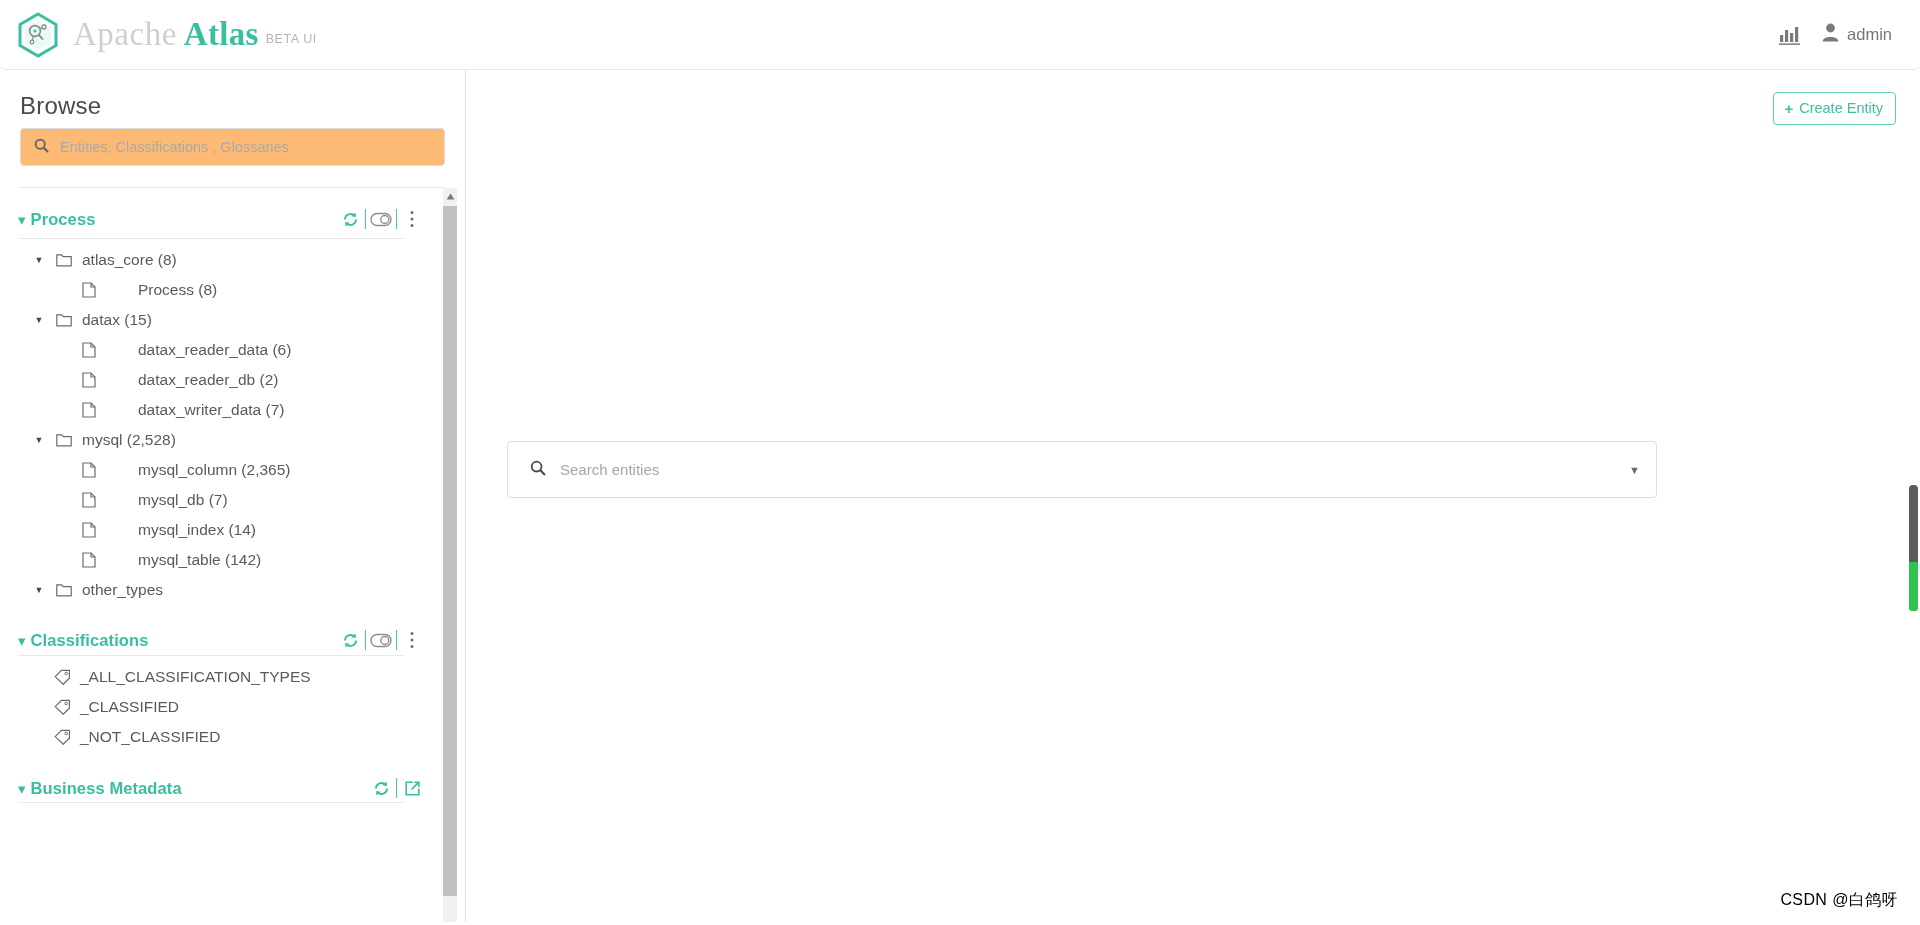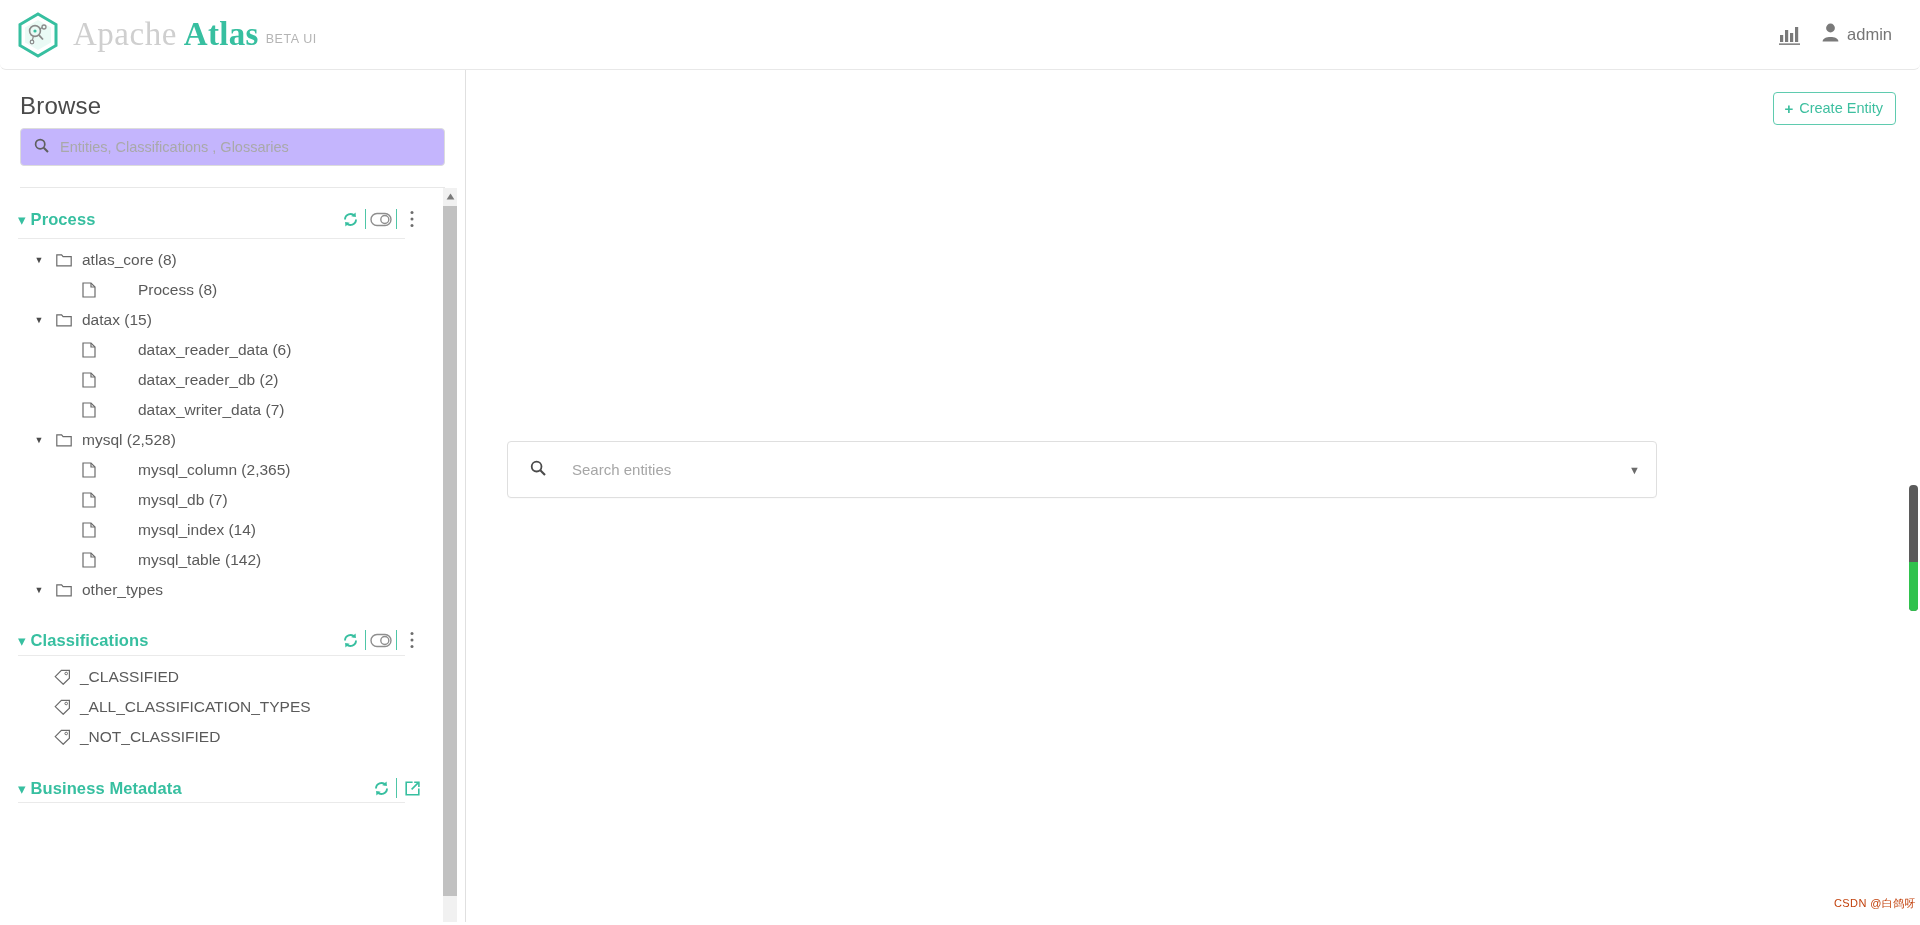--- a/index.html
+++ b/index.html
@@ -102,21 +102,21 @@
     margin-bottom: 8px;
   }
   .browse-search {
     position: relative;
     height: 38px;
     border: 1px solid #dcdcdc;
     border-radius: 4px;
     display: flex;
     align-items: center;
     padding-left: 13px;
-    background: #c4b5fd;
+    background: #fdba74;
   }
   .browse-search input {
     border: 0;
     outline: 0;
     flex: 1;
     height: 100%;
     font-size: 14.5px;
     color: #4a4a4a;
     font-family: "Liberation Sans", sans-serif;
     margin-left: 11px;
@@ -273,21 +273,20 @@
   }
   .search-entities {
     height: 57px;
     border: 1px solid #dfdfdf;
     border-radius: 4px;
     background: #fff;
     display: flex;
     align-items: center;
     padding: 0 16px 0 22px;
     box-shadow: 0 1px 1px rgba(0,0,0,.02);
-    gap: 12px;
   }
   .search-entities input {
     flex: 1;
     border: 0; outline: 0;
     font-size: 15px;
     color: #555;
     margin-left: 14px;
     font-family: "Liberation Sans", sans-serif;
     background: transparent;
   }
@@ -321,23 +320,23 @@
     left: 2px;
     top: 492px;
     width: 9px;
     height: 49px;
     background: #2fc24d;
     border-radius: 0 0 4px 4px;
   }
 
   .watermark {
     position: absolute;
-    right: 4px; bottom: 14px;
-    font-size: 11px;
-    color: #c2410c;
+    right: 22px; bottom: 14px;
+    font-size: 16px;
+    color: #000000;
     letter-spacing: .4px;
     user-select: none;
   }
 
   .bottom-edge {
     position: absolute;
     left: 0; bottom: 0;
     width: 1920px; height: 3px;
     background: #ffffff;
   }
@@ -584,30 +583,30 @@
         <div class="section-rule"></div>
 
         <div class="tree-list">
           <div class="tree-row lvl-tag">
             <span class="ic">
               <svg width="17" height="16" viewBox="0 0 17 16">
                   <path d="M1.2 7.6 L7.4 1.4 L15.4 1.4 L15.4 9.2 L9.2 15.3 Z" fill="none" stroke="#6b6b6b" stroke-width="1.2"></path>
                   <circle cx="12.2" cy="4.5" r="1.3" fill="none" stroke="#6b6b6b" stroke-width="1"></circle>
                 </svg>
             </span>
-            <span>_CLASSIFIED</span>
+            <span>_ALL_CLASSIFICATION_TYPES</span>
           </div>
           <div class="tree-row lvl-tag">
             <span class="ic">
               <svg width="17" height="16" viewBox="0 0 17 16">
                   <path d="M1.2 7.6 L7.4 1.4 L15.4 1.4 L15.4 9.2 L9.2 15.3 Z" fill="none" stroke="#6b6b6b" stroke-width="1.2"></path>
                   <circle cx="12.2" cy="4.5" r="1.3" fill="none" stroke="#6b6b6b" stroke-width="1"></circle>
                 </svg>
             </span>
-            <span>_ALL_CLASSIFICATION_TYPES</span>
+            <span>_CLASSIFIED</span>
           </div>
           <div class="tree-row lvl-tag">
             <span class="ic">
               <svg width="17" height="16" viewBox="0 0 17 16">
                   <path d="M1.2 7.6 L7.4 1.4 L15.4 1.4 L15.4 9.2 L9.2 15.3 Z" fill="none" stroke="#6b6b6b" stroke-width="1.2"></path>
                   <circle cx="12.2" cy="4.5" r="1.3" fill="none" stroke="#6b6b6b" stroke-width="1"></circle>
                 </svg>
             </span>
             <span>_NOT_CLASSIFIED</span>
           </div>

